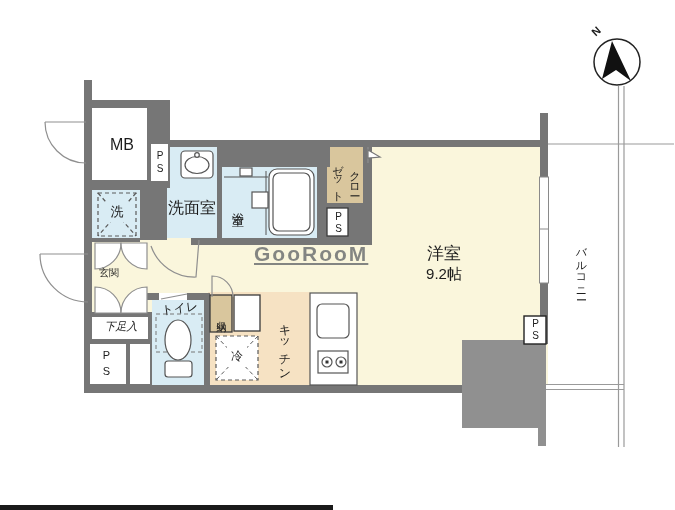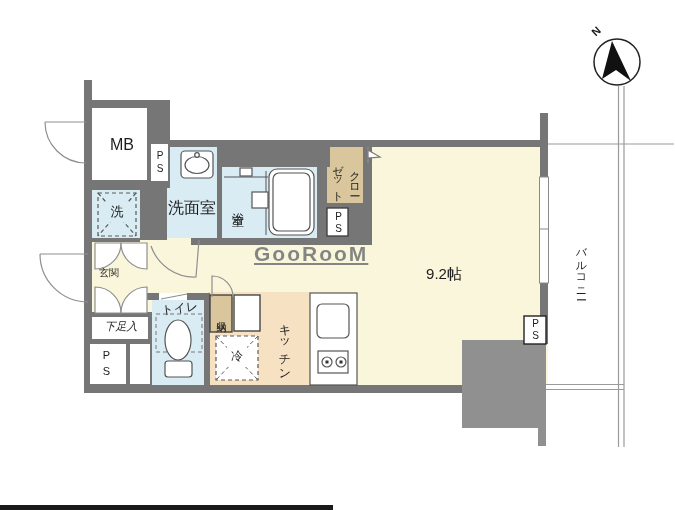--- a/index.html
+++ b/index.html
@@ -188,20 +188,21 @@
   <div class="lbl vlabel" style="left:97px;top:348px;width:18px;height:34px;font-size:11px;letter-spacing:4px;">PS</div>
 
   <div class="lbl" style="left:157px;top:301px;width:46px;height:16px;font-size:12px;transform:rotate(-7deg);">トイレ</div>
 
   <div class="lbl vlabel" style="left:212px;top:297px;width:18px;height:34px;font-size:10px;letter-spacing:1px;">収納</div>
 
   <div class="lbl" style="left:227px;top:347px;width:20px;height:20px;font-size:12px;background:#fff;">冷</div>
 
   <div class="lbl vlabel" style="left:275px;top:314px;width:20px;height:62px;font-size:12px;letter-spacing:1px;">キッチン</div>
 
+  <div class="lbl" style="left:400px;top:244px;width:88px;height:20px;font-size:17px;">洋室</div>
 
   <div class="lbl" style="left:400px;top:265px;width:88px;height:18px;font-size:15px;">9.2帖</div>
 
   <div class="lbl vlabel" style="left:572px;top:232px;width:18px;height:72px;font-size:11px;letter-spacing:1px;">バルコニー</div>
 
   <div class="lbl vlabel" style="left:527px;top:317px;width:16px;height:26px;font-size:10px;letter-spacing:1px;">PS</div>
 
   <div class="lbl" style="left:589px;top:24px;width:14px;height:14px;font-size:11px;font-weight:700;transform:rotate(-42deg);">N</div>
 
 </div>

